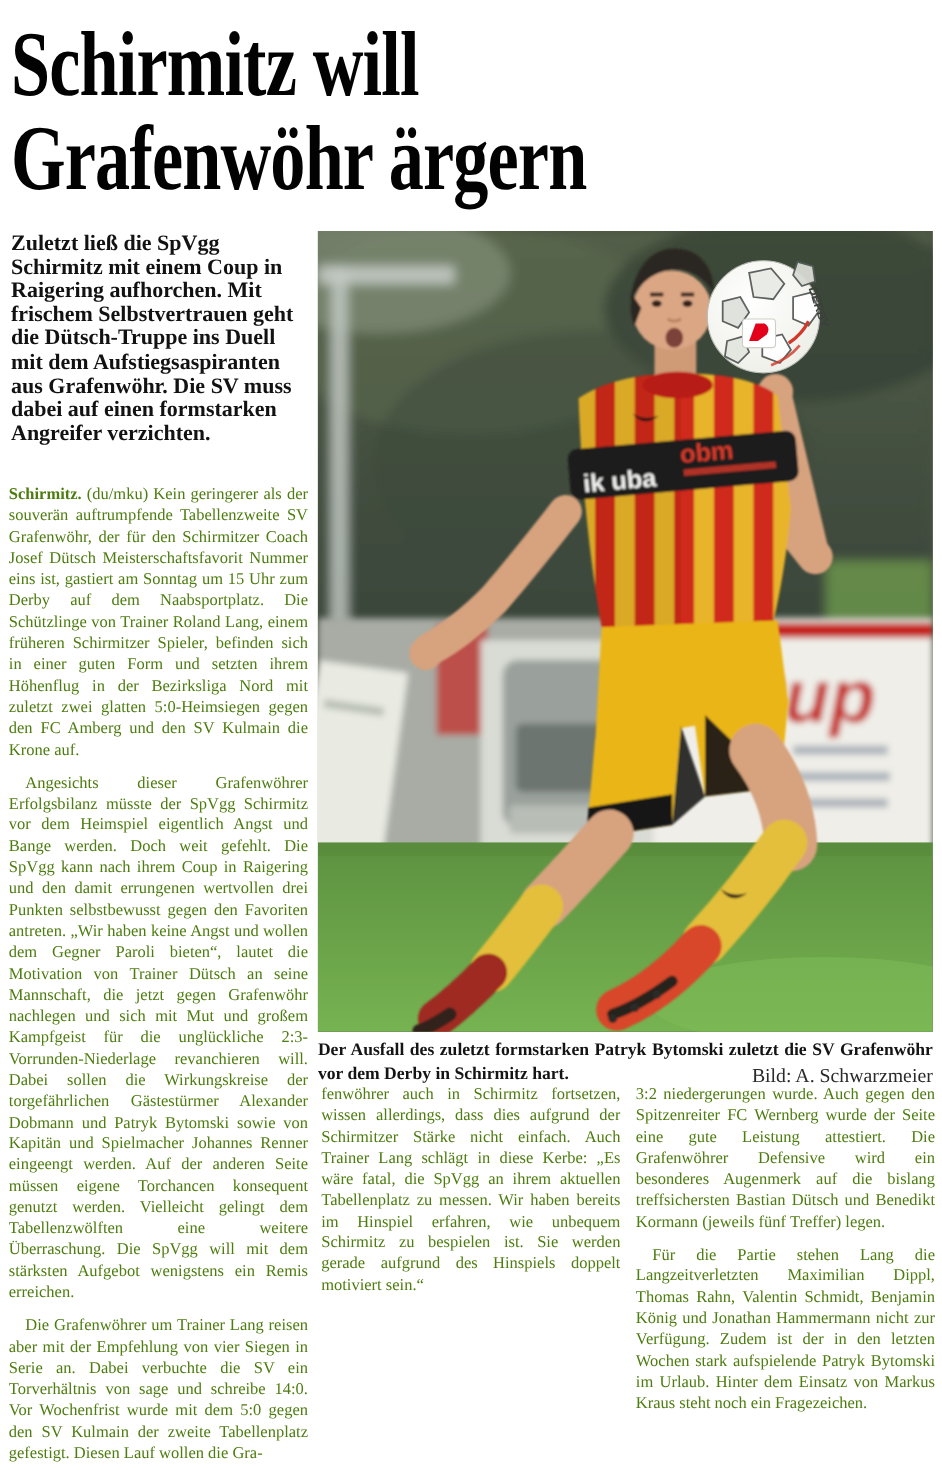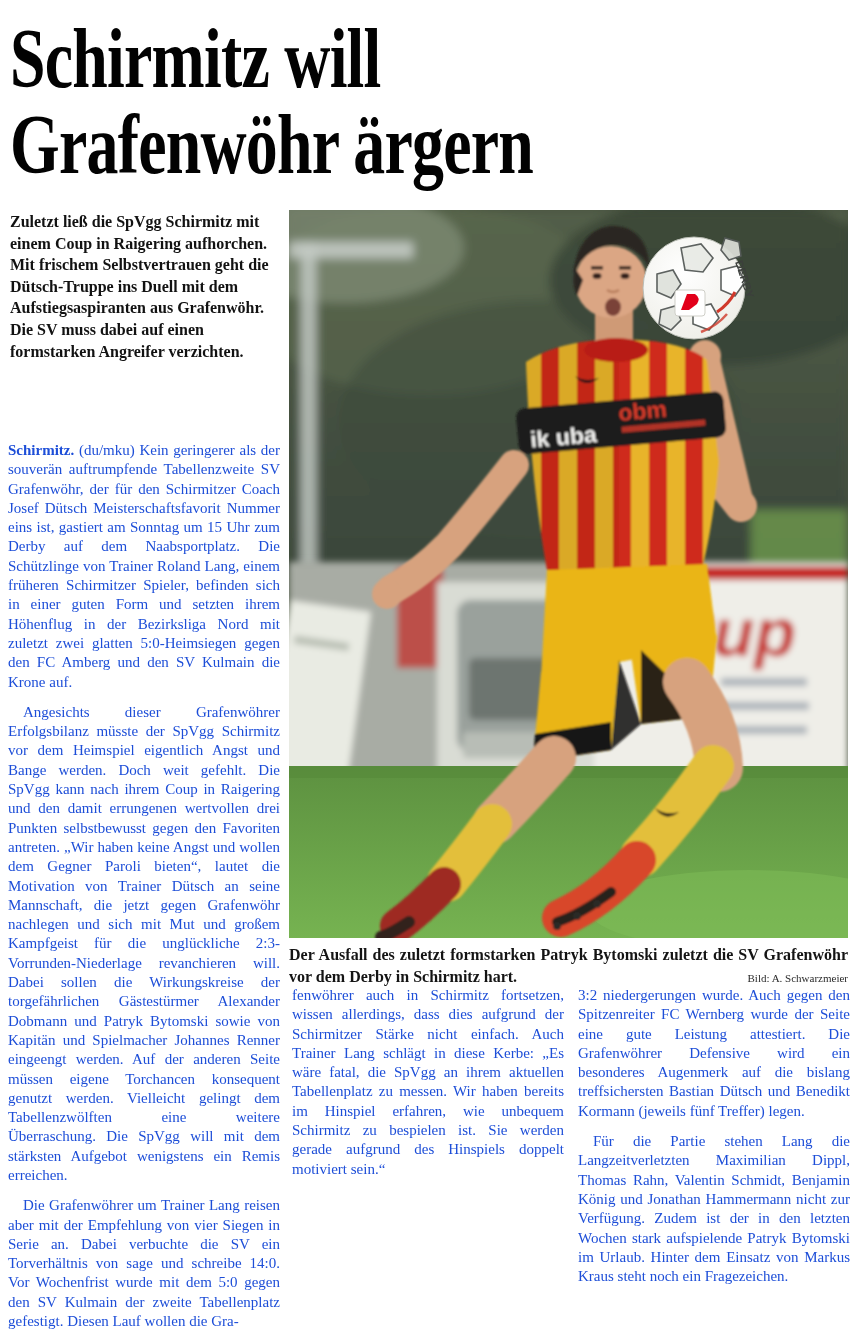--- a/index.html
+++ b/index.html
@@ -4,35 +4,35 @@
 <style>
   html,body{margin:0;padding:0;}
   body{
     width:856px;height:1336px;position:relative;background:#ffffff;
     font-family:"Liberation Serif", serif;color:#1a1a1a;overflow:hidden;
   }
   
   .headline{position:absolute;left:10px;top:16px;transform:scaleX(.76);transform-origin:0 0;width:1120px;}
   .headline .hl{font-size:84px;line-height:86px;font-weight:700;color:#020202;letter-spacing:-1px;white-space:nowrap;}
   
-  .lead{position:absolute;left:10px;top:211px;width:268px;font-size:16px;line-height:21.6px;font-weight:700;color:#121212;}
-  
-  .col{position:absolute;font-size:15px;line-height:19.3px;text-align:justify;color:#1d4ed8;overflow:hidden;}
+  .lead{position:absolute;left:10px;top:211px;width:268px;font-size:20px;line-height:21.6px;font-weight:700;color:#121212;}
+  
+  .col{position:absolute;font-size:15px;line-height:19.3px;text-align:justify;color:#4d7c0f;overflow:hidden;}
   .col p{margin:0 0 11px 0;}
   .col p.ind{text-indent:15px;}
   #col1{left:8px;top:441px;width:272px;height:895px;}
   #col2{left:292px;top:986px;width:272px;height:350px;}
   #col3{left:578px;top:986px;width:272px;height:350px;}
   .dateline{font-weight:700;}
   
   .photo{position:absolute;left:289px;top:210px;width:559px;height:728px;background:#47523f;}
   .photo svg{display:block;}
   
   .caption{position:absolute;left:289px;top:944px;width:559px;height:46px;font-size:16px;line-height:21.5px;font-weight:700;color:#141414;text-align:justify;}
-  .credit{position:absolute;right:0;bottom:1px;font-size:11px;font-weight:400;color:#2a2a2a;background:#fff;padding-left:10px;}
+  .credit{position:absolute;right:0;bottom:1px;font-size:18px;font-weight:400;color:#2a2a2a;background:#fff;padding-left:10px;}
 </style>
 </head>
 <body>
 
 <div class="headline">
   <div class="hl">Schirmitz will</div>
   <div class="hl">Grafenwöhr ärgern</div>
 </div>
 
 <div class="lead">Zuletzt ließ die SpVgg Schirmitz mit einem Coup in Raigering aufhorchen. Mit frischem Selbstvertrauen geht die Dütsch-Truppe ins Duell mit dem Aufstiegsaspiranten aus Grafenwöhr. Die SV muss dabei auf einen formstarken Angreifer verzichten.</div>

